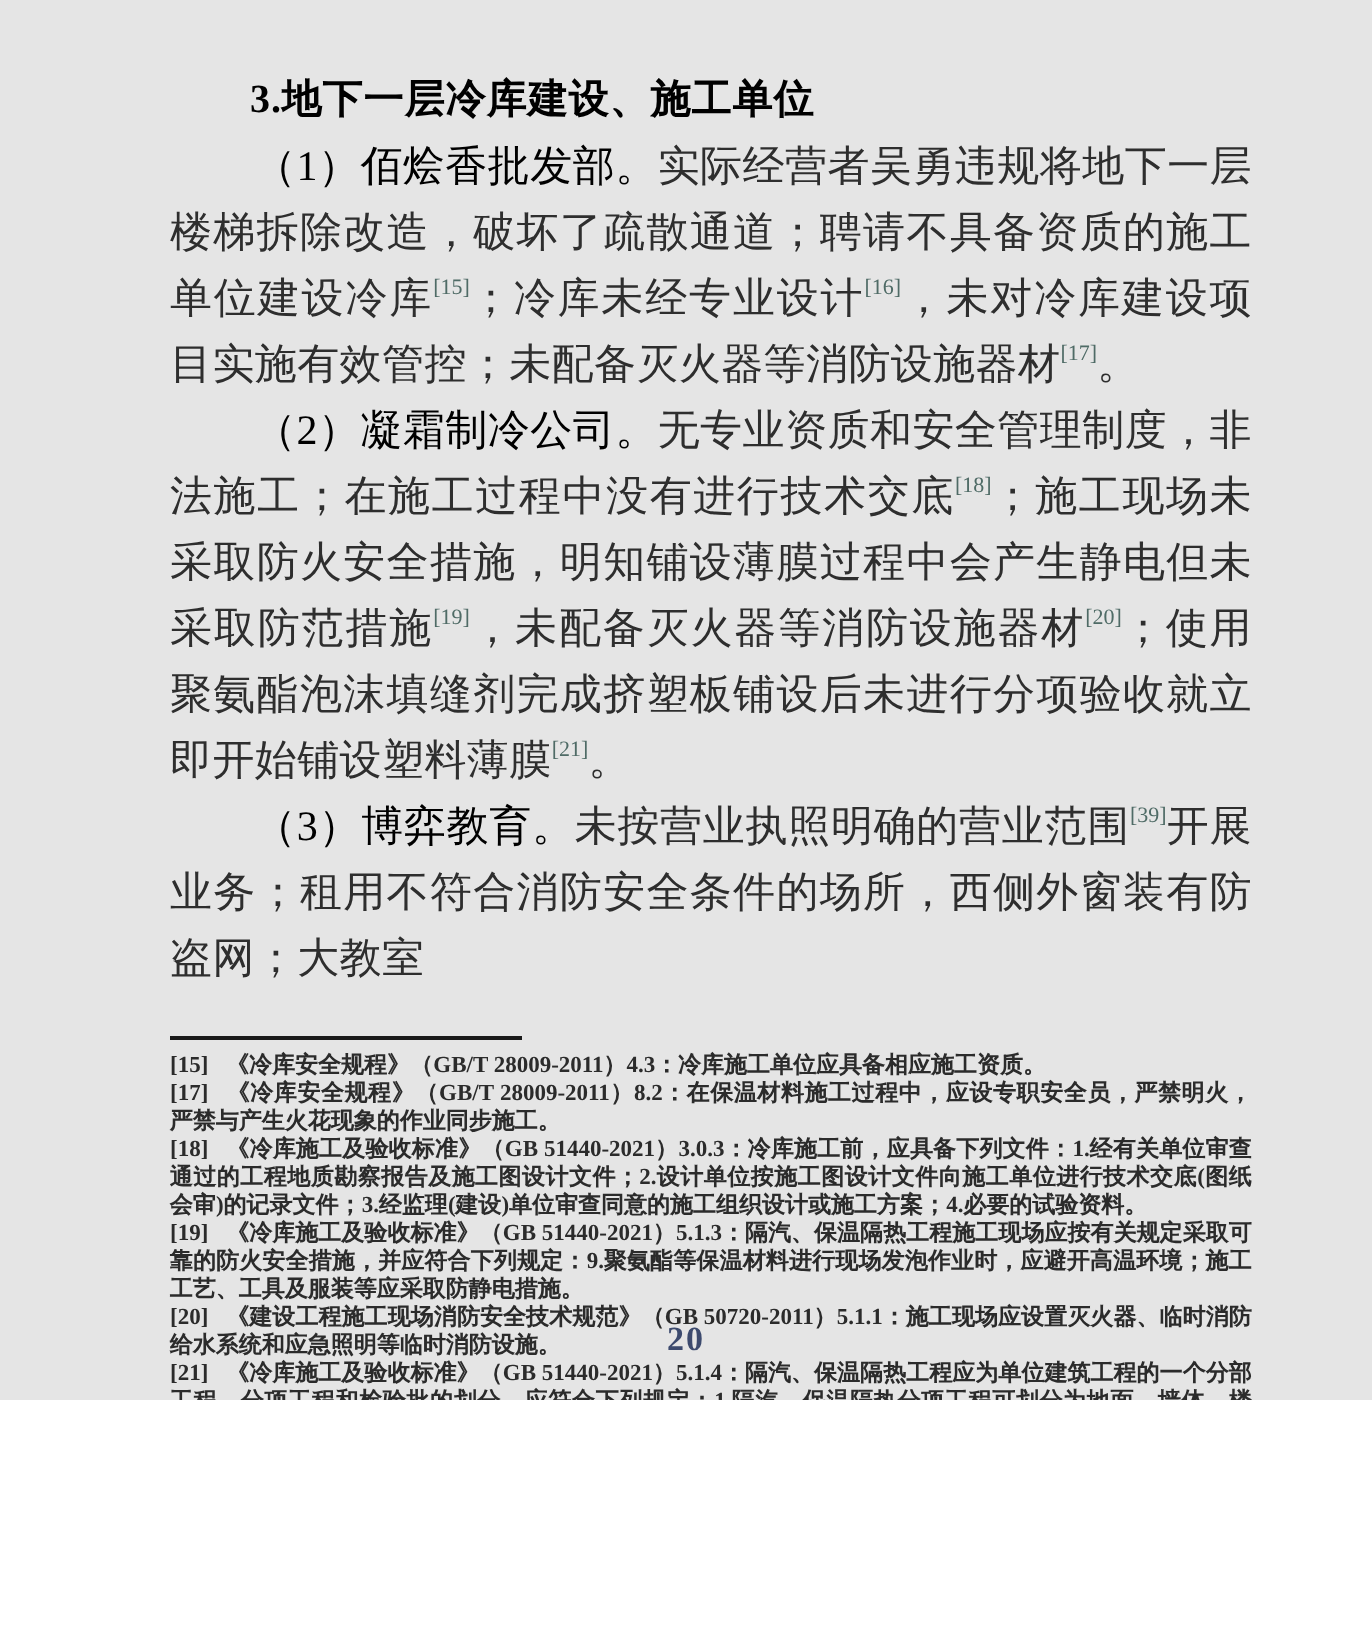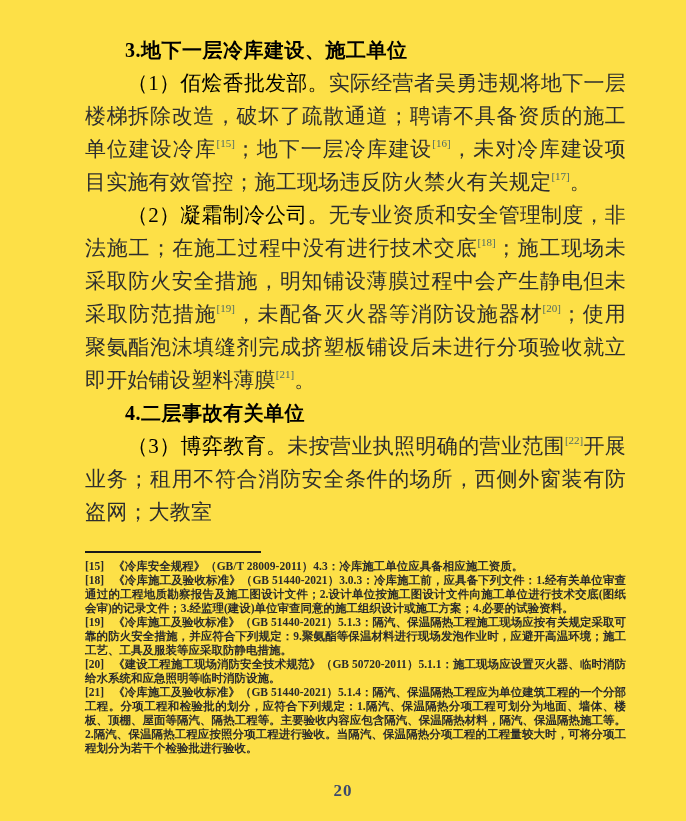--- a/index.html
+++ b/index.html
@@ -3,22 +3,22 @@
 <meta charset="utf-8">
 <style>
   html, body {
     margin: 0;
     padding: 0;
     background: #ffffff;
   }
   .page {
     position: relative;
     width: 686px;
-    height: 821px;
-    background: #fde047;
+    height: 700px;
+    background: #e5e5e5;
     overflow: hidden;
     font-family: "Liberation Serif", "DejaVu Serif", serif;
   }
   .content {
     padding: 34px 60px 0 85px;
   }
   .sec-heading {
     font-size: 20px;
     font-weight: bold;
     color: #000000;
@@ -84,33 +84,35 @@
   }
 </style>
 </head>
 <body>
 
 <div class="page">
   <div class="content">
 
     <div class="sec-heading">3.地下一层冷库建设、施工单位</div>
 
-    <p class="para"><span class="seg-bold">（1）佰烩香批发部。</span><span class="seg-text">实际经营者吴勇违规将地下一层楼梯拆除改造，破坏了疏散通道；聘请不具备资质的施工单位建设冷库</span><sup class="seg-sup">[15]</sup><span class="seg-text">；地下一层冷库建设</span><sup class="seg-sup">[16]</sup><span class="seg-text">，未对冷库建设项目实施有效管控；施工现场违反防火禁火有关规定</span><sup class="seg-sup">[17]</sup><span class="seg-text">。</span></p>
+    <p class="para"><span class="seg-bold">（1）佰烩香批发部。</span><span class="seg-text">实际经营者吴勇违规将地下一层楼梯拆除改造，破坏了疏散通道；聘请不具备资质的施工单位建设冷库</span><sup class="seg-sup">[15]</sup><span class="seg-text">；冷库未经专业设计</span><sup class="seg-sup">[16]</sup><span class="seg-text">，未对冷库建设项目实施有效管控；未配备灭火器等消防设施器材</span><sup class="seg-sup">[17]</sup><span class="seg-text">。</span></p>
 
     <p class="para"><span class="seg-bold">（2）凝霜制冷公司。</span><span class="seg-text">无专业资质和安全管理制度，非法施工；在施工过程中没有进行技术交底</span><sup class="seg-sup">[18]</sup><span class="seg-text">；施工现场未采取防火安全措施，明知铺设薄膜过程中会产生静电但未采取防范措施</span><sup class="seg-sup">[19]</sup><span class="seg-text">，未配备灭火器等消防设施器材</span><sup class="seg-sup">[20]</sup><span class="seg-text">；使用聚氨酯泡沫填缝剂完成挤塑板铺设后未进行分项验收就立即开始铺设塑料薄膜</span><sup class="seg-sup">[21]</sup><span class="seg-text">。</span></p>
 
-    <div class="sec-heading">4.二层事故有关单位</div>
 
-    <p class="para"><span class="seg-bold">（3）博弈教育。</span><span class="seg-text">未按营业执照明确的营业范围</span><sup class="seg-sup">[22]</sup><span class="seg-text">开展业务；租用不符合消防安全条件的场所，西侧外窗装有防盗网；大教室</span></p>
+    <p class="para"><span class="seg-bold">（3）博弈教育。</span><span class="seg-text">未按营业执照明确的营业范围</span><sup class="seg-sup">[39]</sup><span class="seg-text">开展业务；租用不符合消防安全条件的场所，西侧外窗装有防盗网；大教室</span></p>
 
     <div class="footnotes">
       <div class="fn-rule"></div>
 
       <p class="fn">
         <span class="fn-marker">[15]</span><span>《冷库安全规程》（GB/T 28009-2011）4.3：冷库施工单位应具备相应施工资质。</span>
+      </p>
+      <p class="fn">
+        <span class="fn-marker">[17]</span><span>《冷库安全规程》（GB/T 28009-2011）8.2：在保温材料施工过程中，应设专职安全员，严禁明火，严禁与产生火花现象的作业同步施工。</span>
       </p>
       <p class="fn">
         <span class="fn-marker">[18]</span><span>《冷库施工及验收标准》（GB 51440-2021）3.0.3：冷库施工前，应具备下列文件：1.经有关单位审查通过的工程地质勘察报告及施工图设计文件；2.设计单位按施工图设计文件向施工单位进行技术交底(图纸会审)的记录文件；3.经监理(建设)单位审查同意的施工组织设计或施工方案；4.必要的试验资料。</span>
       </p>
       <p class="fn">
         <span class="fn-marker">[19]</span><span>《冷库施工及验收标准》（GB 51440-2021）5.1.3：隔汽、保温隔热工程施工现场应按有关规定采取可靠的防火安全措施，并应符合下列规定：9.聚氨酯等保温材料进行现场发泡作业时，应避开高温环境；施工工艺、工具及服装等应采取防静电措施。</span>
       </p>
       <p class="fn">
         <span class="fn-marker">[20]</span><span>《建设工程施工现场消防安全技术规范》（GB 50720-2011）5.1.1：施工现场应设置灭火器、临时消防给水系统和应急照明等临时消防设施。</span>
       </p>

